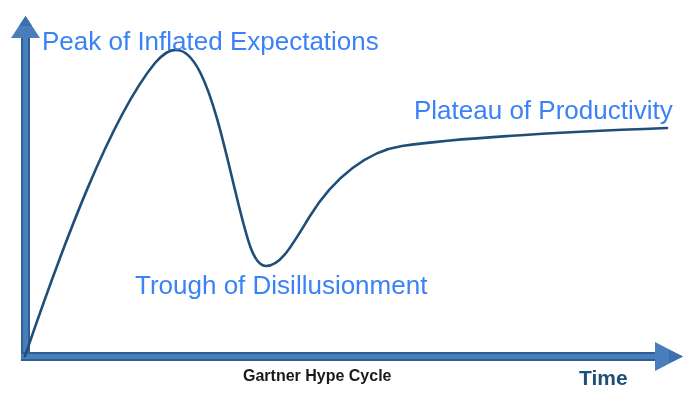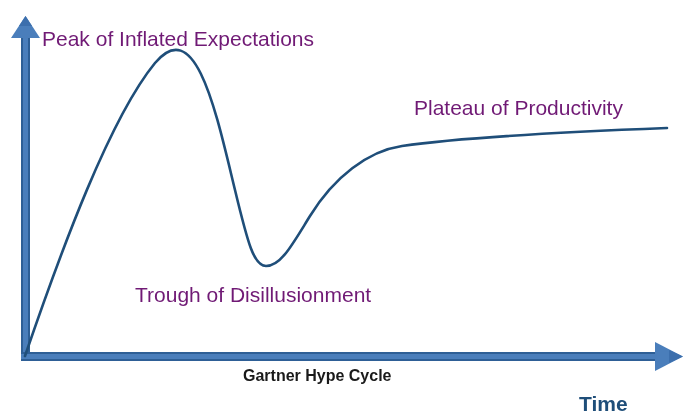--- a/index.html
+++ b/index.html
@@ -18,42 +18,41 @@
   #hype-svg {
     position: absolute;
     left: 0;
     top: 0;
     width: 700px;
     height: 414px;
   }
   .label {
     position: absolute;
     white-space: nowrap;
-    color: #701a75;
+    color: #3b82f6;
     font-family: "Liberation Sans", sans-serif;
-    font-size: 21px;
+    font-size: 26px;
     font-weight: 400;
     line-height: 1;
     letter-spacing: 0px;
   }
   #label-peak        { left: 42px;  top: 28px; }
   #label-plateau     { left: 414px; top: 97px; }
   #label-slope       { left: 318px; top: 185px; }
-  #label-trough      { left: 135px; top: 284px; }
+  #label-trough      { left: 135px; top: 272px; }
   #axis-title-time {
     position: absolute;
     left: 579px;
     top: 367px;
     white-space: nowrap;
     color: #1f4e79;
     font-family: "Liberation Sans", sans-serif;
     font-size: 21px;
     font-weight: bold;
     line-height: 1;
-    margin-top: 26px;
   }
   #chart-caption {
     position: absolute;
     left: 243px;
     top: 368px;
     white-space: nowrap;
     color: #1a1a1a;
     font-family: "Liberation Sans", sans-serif;
     font-size: 16px;
     font-weight: bold;

